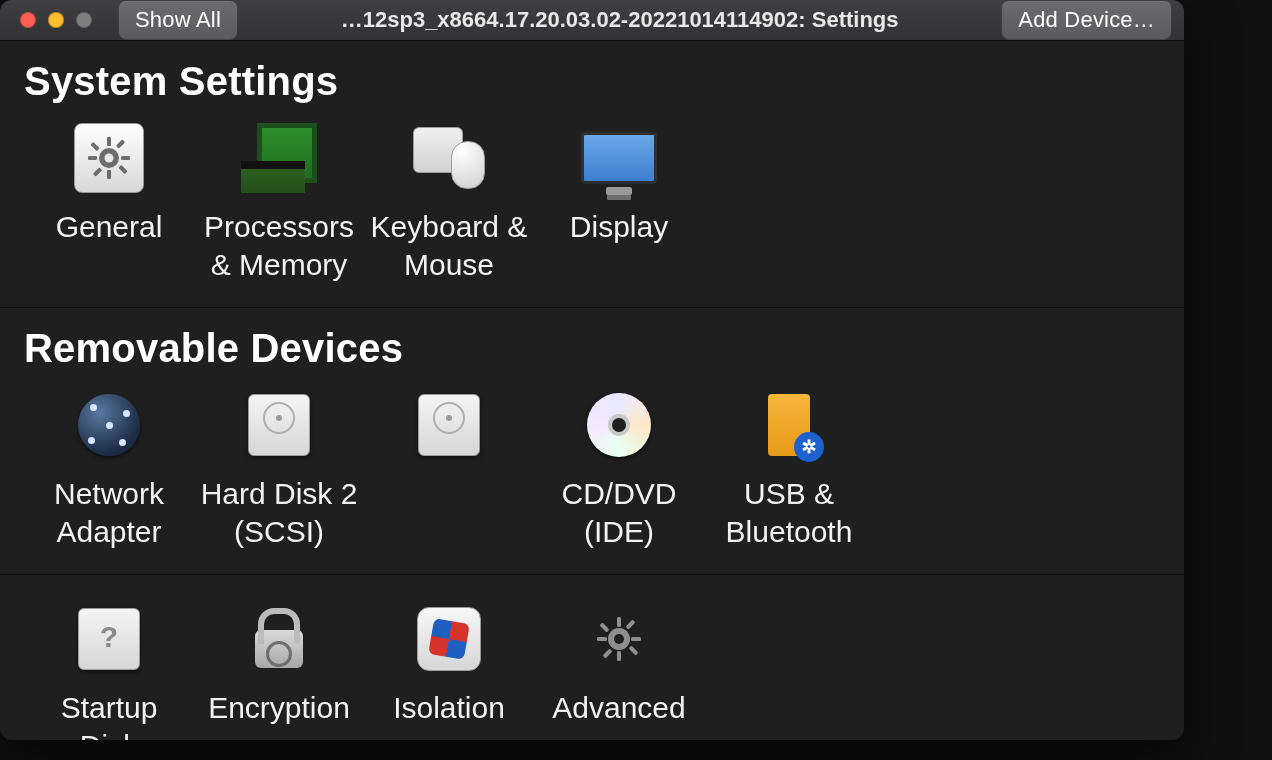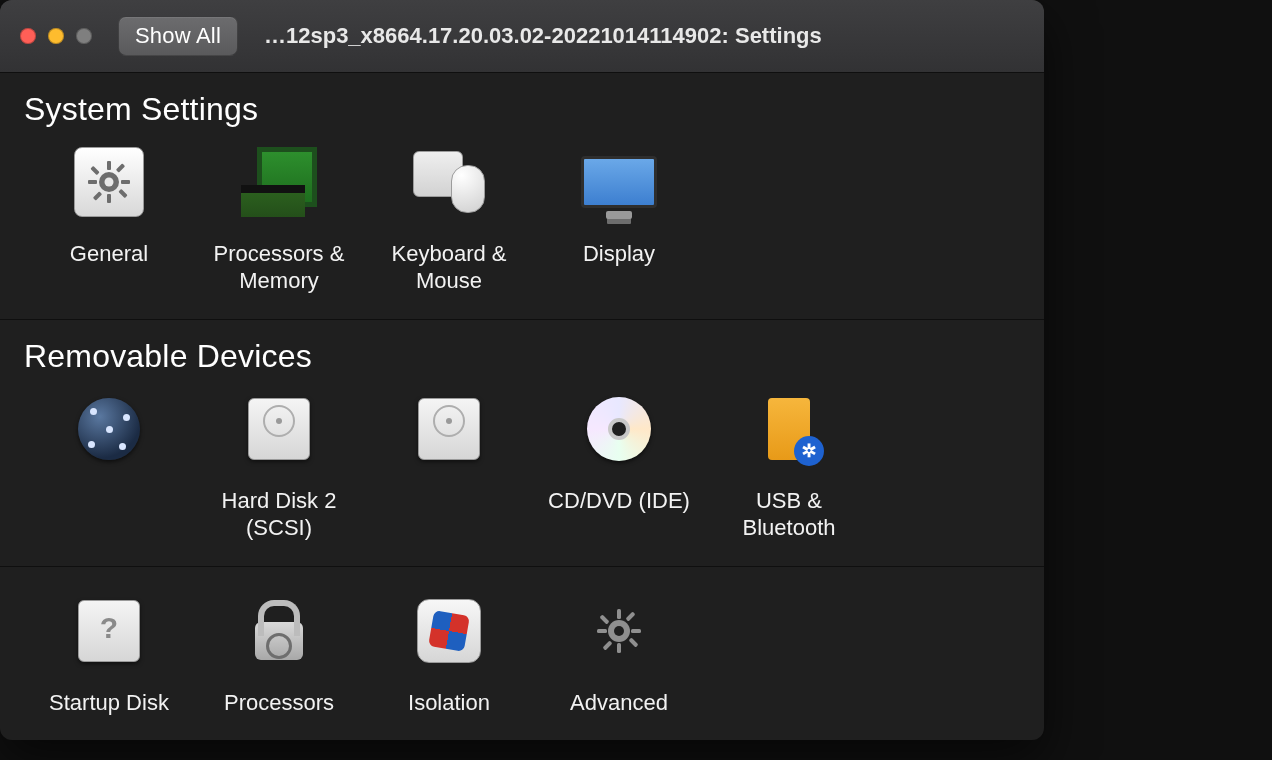--- a/index.html
+++ b/index.html
@@ -14,21 +14,21 @@
   }
   html, body { margin:0; padding:0; }
   body {
     width:1272px; height:760px;
     background: #101010;
     font-family: -apple-system, "Helvetica Neue", Helvetica, Arial, sans-serif;
     color: var(--text);
     overflow:hidden;
   }
   .window {
-    width:1044px; height:740px;
+    width:1184px; height:740px;
     background: var(--bg);
     border-radius: 12px;
     box-shadow: 0 20px 50px rgba(0,0,0,.6);
     overflow:hidden;
     display:flex; flex-direction:column;
   }
   .titlebar {
     height:72px;
     background: linear-gradient(#3f3f41,#323234);
     border-bottom:1px solid var(--divider);
@@ -44,52 +44,52 @@
     color:#fff;
     border:1px solid rgba(0,0,0,.35);
     border-radius:8px;
     padding: 6px 16px;
     font-size:22px;
     font-weight:400;
     letter-spacing:.2px;
     box-shadow: 0 1px 0 rgba(255,255,255,.08) inset;
   }
   .title {
-    flex:1; 
+    flex:1; text-align:center;
     font-size:22px; font-weight:600;
     color:#e8e8e8;
     white-space:nowrap; overflow:hidden; text-overflow:ellipsis;
     padding: 0 12px;
   }
   .section { border-bottom:1px solid var(--divider); padding: 18px 24px 24px 24px; }
   .section:last-child{border-bottom:none;}
   .section h2 {
     margin:0 0 8px 0;
-    font-size:32px; font-weight:400; letter-spacing:.2px;
+    font-size:40px; font-weight:700; letter-spacing:.2px;
     color:#fff;
   }
   .grid {
     display:grid;
     grid-template-columns: repeat(7, 170px);
     gap: 0px;
   }
   .item {
     display:flex; flex-direction:column; align-items:center;
     padding-top:8px;
     cursor:pointer;
     width:170px;
   }
   .icon-box {
     width:76px; height:76px;
     display:flex; align-items:center; justify-content:center;
   }
   .label {
-    margin-top:20px;
+    margin-top:12px;
     text-align:center;
-    font-size:22px;
+    font-size:30px;
     color:#f2f2f2;
     line-height:1.25;
     max-width:160px;
   }
   
   .hd {
     width:60px; height:60px; border-radius:6px;
     background: linear-gradient(#f4f4f4,#d6d6d6);
     border:1px solid #9a9a9a;
     box-shadow: 0 2px 4px rgba(0,0,0,.5);
@@ -150,20 +150,21 @@
 <div class="window">
 
   <div class="titlebar">
     <div class="traffic">
       <div class="dot red"></div>
       <div class="dot yellow"></div>
       <div class="dot green"></div>
     </div>
     <button class="btn">Show All</button>
     <div class="title">…12sp3_x8664.17.20.03.02-20221014114902: Settings</div>
+    <button class="btn">Add Device…</button>
   </div>
 
   <div class="section">
     <h2>System Settings</h2>
     <div class="grid">
 
       <div class="item">
         <div class="icon-box">
           <div class="gtile">
               <svg class="gear" viewBox="0 0 100 100">
@@ -225,20 +226,21 @@
       <div class="item">
         <div class="icon-box">
           <div class="globe">
               <span class="d"></span>
               <span class="d"></span>
               <span class="d"></span>
               <span class="d"></span>
               <span class="d"></span>
             </div>
         </div>
+        <div class="label">Network Adapter</div>
       </div>
 
 
       <div class="item">
         <div class="icon-box">
             <div class="hd"></div>
           </div>
         <div class="label">Hard Disk 2 (SCSI)</div>
       </div>
 
@@ -275,21 +277,21 @@
         <div class="icon-box">
             <div class="hd hd-q"></div>
           </div>
         <div class="label">Startup Disk</div>
       </div>
 
       <div class="item">
         <div class="icon-box">
             <div class="lock"></div>
           </div>
-        <div class="label">Processors</div>
+        <div class="label">Encryption</div>
       </div>
 
 
       <div class="item">
         <div class="icon-box">
             <div class="iso">
               <div class="swirl"></div>
             </div>
           </div>
         <div class="label">Isolation</div>

